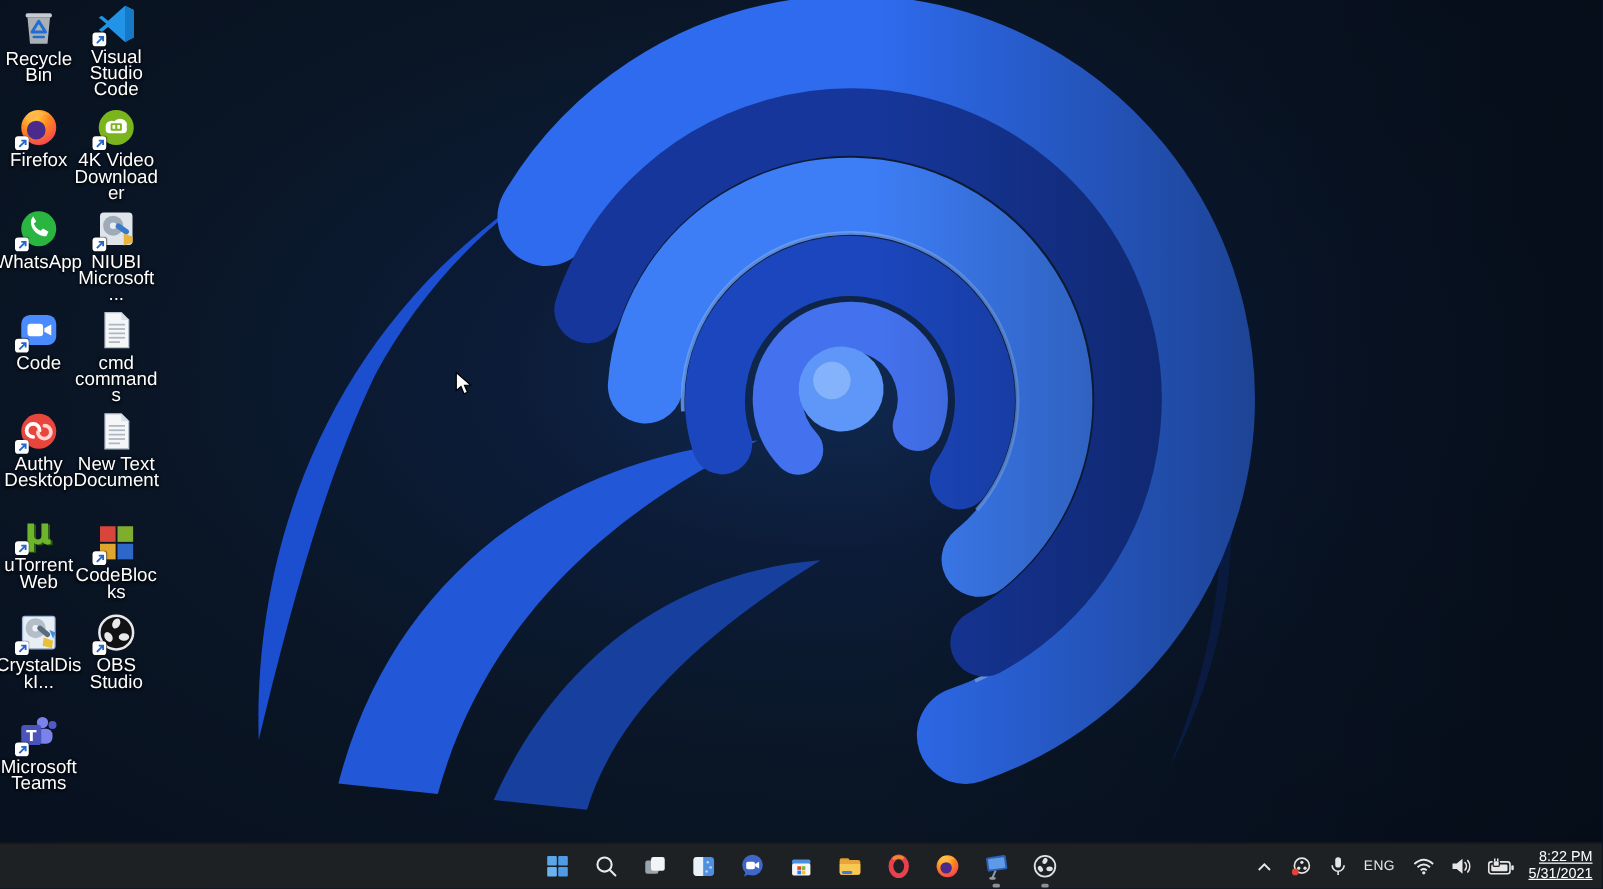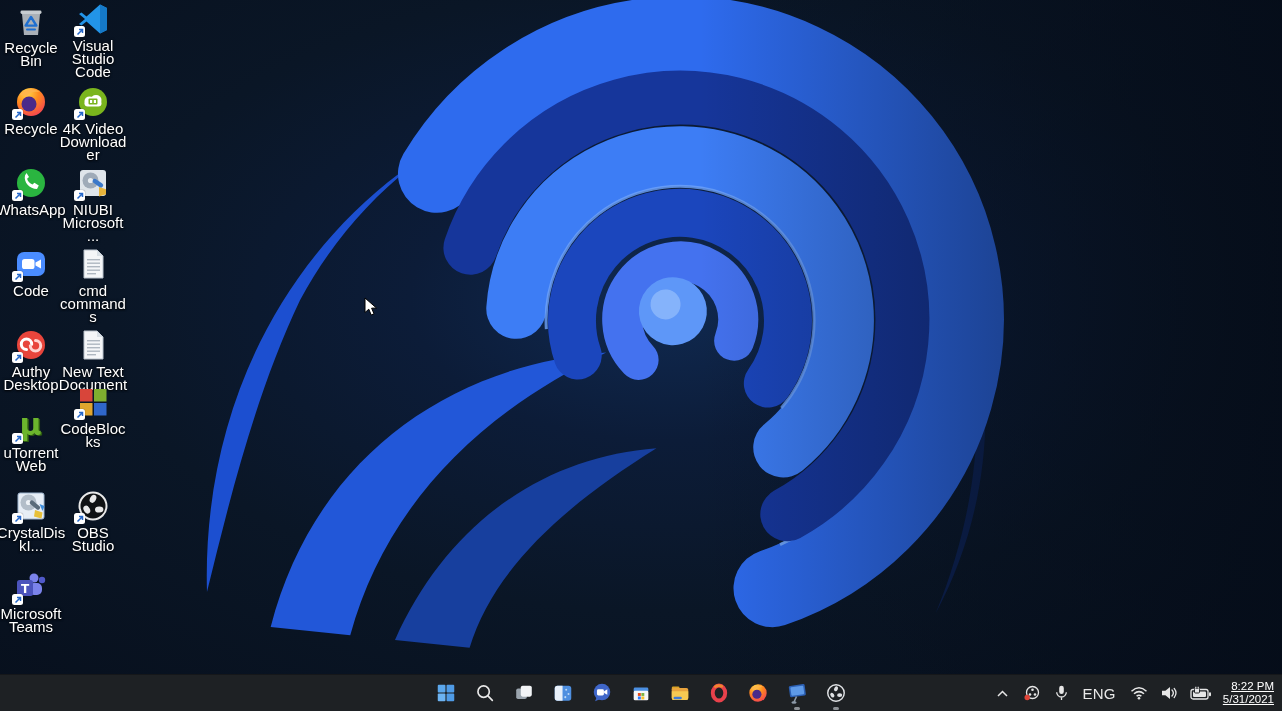--- a/index.html
+++ b/index.html
@@ -40,21 +40,21 @@
   }
   .run-dot{
     position:absolute;bottom:-4px;left:50%;transform:translateX(-50%);
     width:6px;height:3px;border-radius:2px;background:#8d9196;
   }
   .tray{
     position:absolute;right:4px;top:0;height:36px;
     display:flex;align-items:center;gap:9px;
   }
   .tray-ic{display:flex;align-items:center;justify-content:center;padding:2px;}
-  .tray-lang{font-size:15px;color:#e8e8e8;letter-spacing:.3px;padding:0 3px;}
+  .tray-lang{font-size:11px;color:#e8e8e8;letter-spacing:.3px;padding:0 3px;}
   .clock{
     text-align:right;color:#fff;font-size:11.5px;line-height:13px;padding-right:4px;text-decoration:underline;
   }
   .cursor{position:absolute;z-index:9;left:363px;top:297px;}
 </style>
 </head>
 <body>
 
 <svg class="wall" width="1282" height="711" viewBox="0 0 1282 711">
   <defs>
@@ -133,21 +133,21 @@
         <circle cx="17" cy="17" r="14" fill="url(#fxg)"></circle>
         <circle cx="15" cy="19" r="7.5" fill="#4a2a8a"></circle>
         <path d="M6,10 C10,4 20,3 26,7 C21,6 16,7 13,11 Z" fill="#ffb44c" opacity=".9"></path>
       </svg>
       <span class="shortcut">
           <svg width="8" height="8" viewBox="0 0 8 8">
             <path d="M1.5,6.5 L6.5,1.5 M3,1.5 H6.5 V5" stroke="#2567c9" stroke-width="1.5" fill="none"></path>
           </svg>
         </span>
     </div>
-    <div class="lbl">Recycle</div>
+    <div class="lbl">Firefox</div>
   </div>
 
   <div class="desk-icon" style="left:58px;top:85px">
     <div class="ic">
       <svg width="34" height="34" viewBox="0 0 34 34">
         <circle cx="17" cy="17" r="14" fill="#7ab51d"></circle>
         <ellipse cx="13.5" cy="16" rx="5" ry="4.5" fill="#fff"></ellipse>
         <ellipse cx="20" cy="15" rx="5.5" ry="5" fill="#fff"></ellipse>
         <rect x="8.5" y="15" width="17" height="6.5" rx="3.2" fill="#fff"></rect>
         <rect x="12.5" y="13.5" width="9" height="6" rx="1" fill="#7ab51d"></rect>
@@ -270,21 +270,21 @@
       </svg>
       <span class="shortcut">
           <svg width="8" height="8" viewBox="0 0 8 8">
             <path d="M1.5,6.5 L6.5,1.5 M3,1.5 H6.5 V5" stroke="#2567c9" stroke-width="1.5" fill="none"></path>
           </svg>
         </span>
     </div>
     <div class="lbl">uTorrent Web</div>
   </div>
 
-  <div class="desk-icon" style="left:58px;top:385px">
+  <div class="desk-icon" style="left:58px;top:417px">
     <div class="ic">
       <svg width="34" height="34" viewBox="0 0 34 34">
         <rect x="4" y="4" width="12.5" height="12.5" fill="#d8453a"></rect>
         <rect x="18" y="4" width="12.5" height="12.5" fill="#7fae2f"></rect>
         <rect x="4" y="18" width="12.5" height="12.5" fill="#e0a52e"></rect>
         <rect x="18" y="18" width="12.5" height="12.5" fill="#2f66c9"></rect>
       </svg>
       <span class="shortcut">
           <svg width="8" height="8" viewBox="0 0 8 8">
             <path d="M1.5,6.5 L6.5,1.5 M3,1.5 H6.5 V5" stroke="#2567c9" stroke-width="1.5" fill="none"></path>

